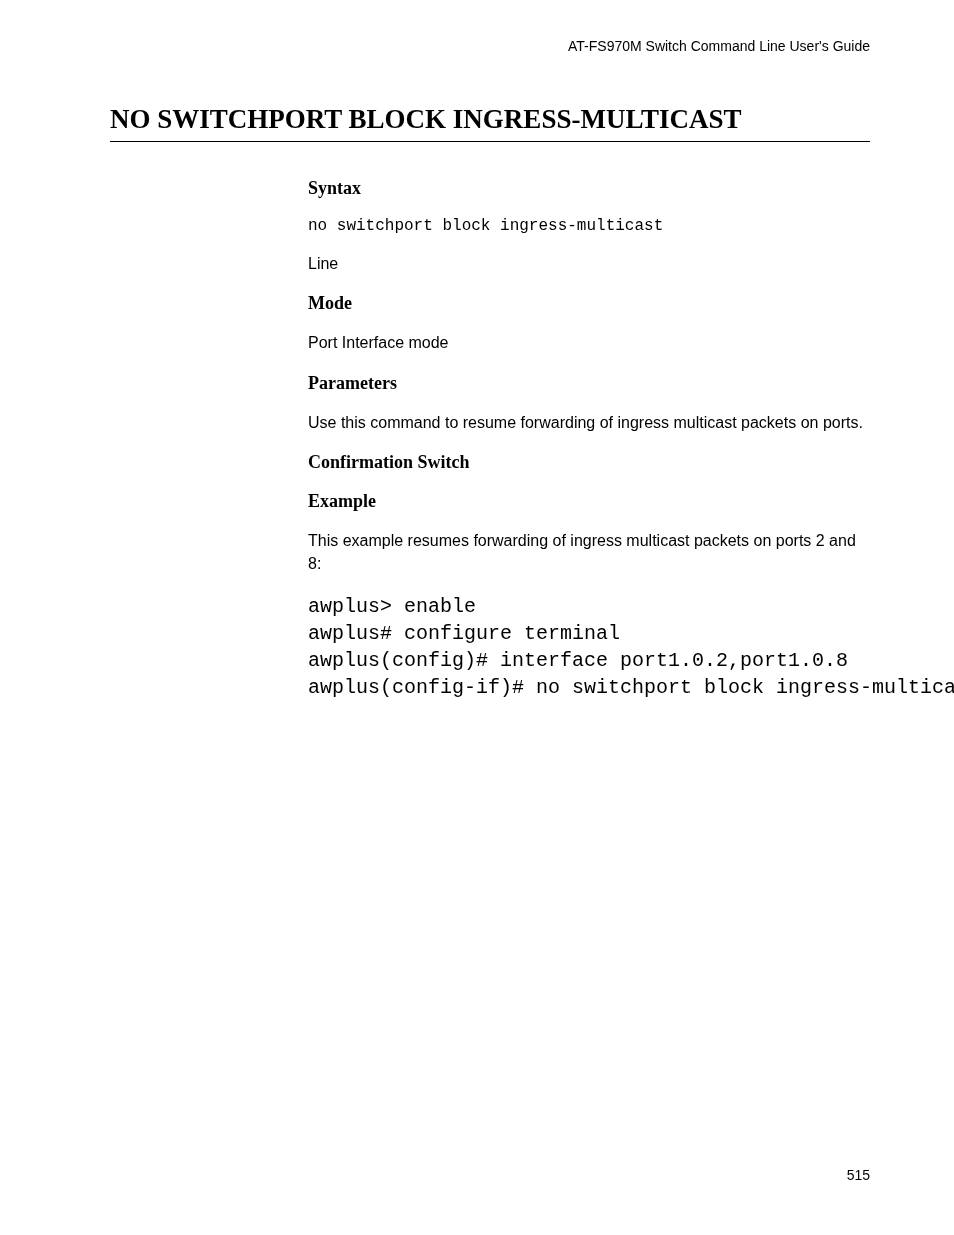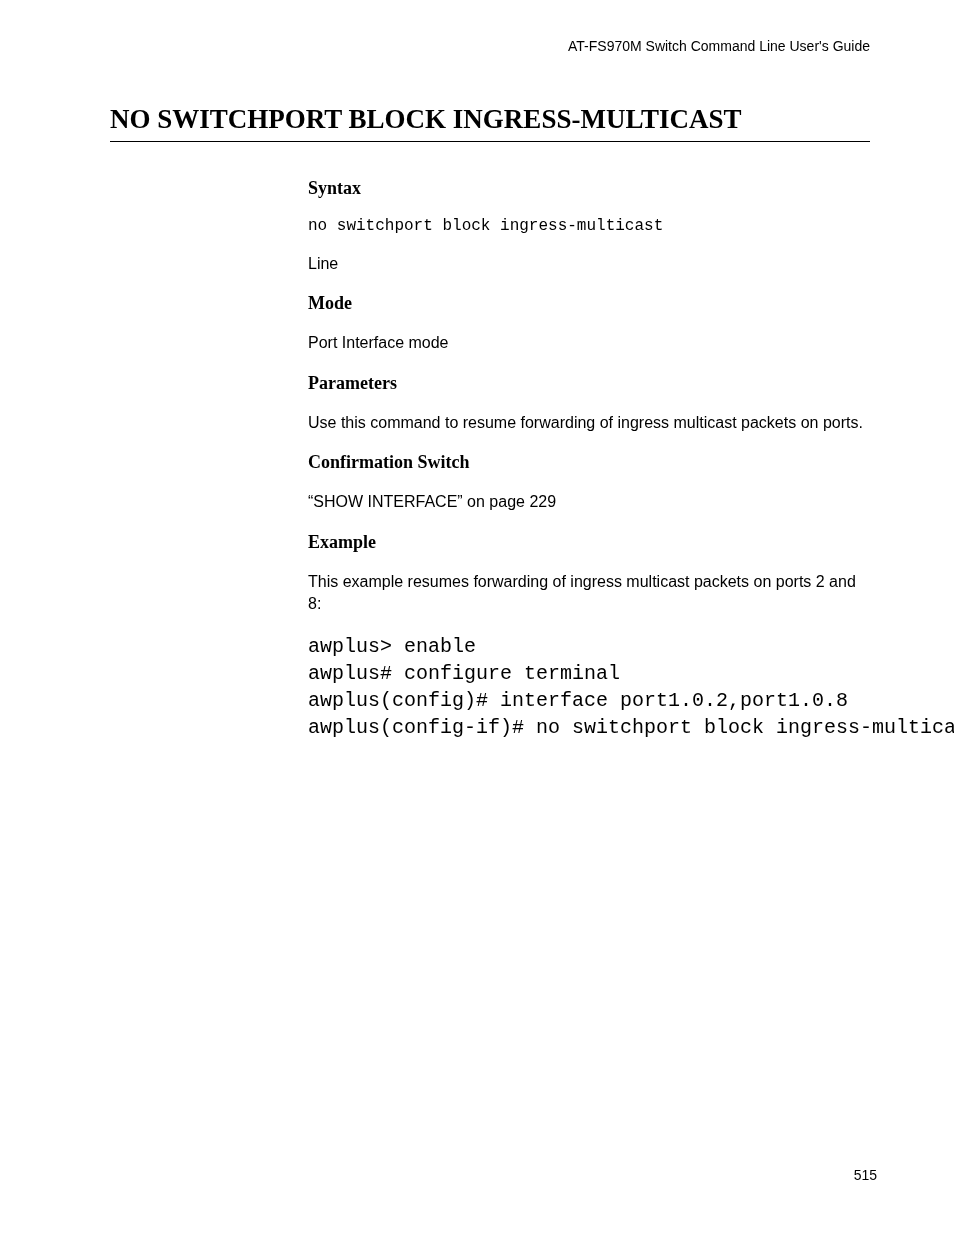--- a/index.html
+++ b/index.html
@@ -57,21 +57,21 @@
     }
     .code-block {
       font-family: "Courier New", Courier, monospace;
       font-size: 20px;
       line-height: 1.35;
       white-space: pre;
     }
     .page-number {
       position: absolute;
       bottom: 52px;
-      right: 77px;
+      right: 84px;
       font-size: 14px;
       font-family: Arial, Helvetica, sans-serif;
     }
   </style>
 </head>
 <body>
 
 <div class="page">
   <div class="header-text">AT-FS970M Switch Command Line User's Guide</div>
 
@@ -84,21 +84,20 @@
 
     <div class="body-text">Line</div>
 
     <div class="section-heading">Mode</div>
     <div class="body-text">Port Interface mode</div>
 
     <div class="section-heading">Parameters</div>
     <div class="body-text">Use this command to resume forwarding of ingress multicast packets on ports.</div>
 
     <div class="section-heading">Confirmation Switch</div>
-    <div class="body-text">“SHOW INTERFACE” on page 229</div>
 
     <div class="section-heading">Example</div>
     <div class="body-text">This example resumes forwarding of ingress multicast packets on ports 2 and 8:</div>
     <div class="code-block">awplus&gt; enable
 awplus# configure terminal
 awplus(config)# interface port1.0.2,port1.0.8
 awplus(config-if)# no switchport block ingress-multicast</div>
 
   </div>
 </div>

